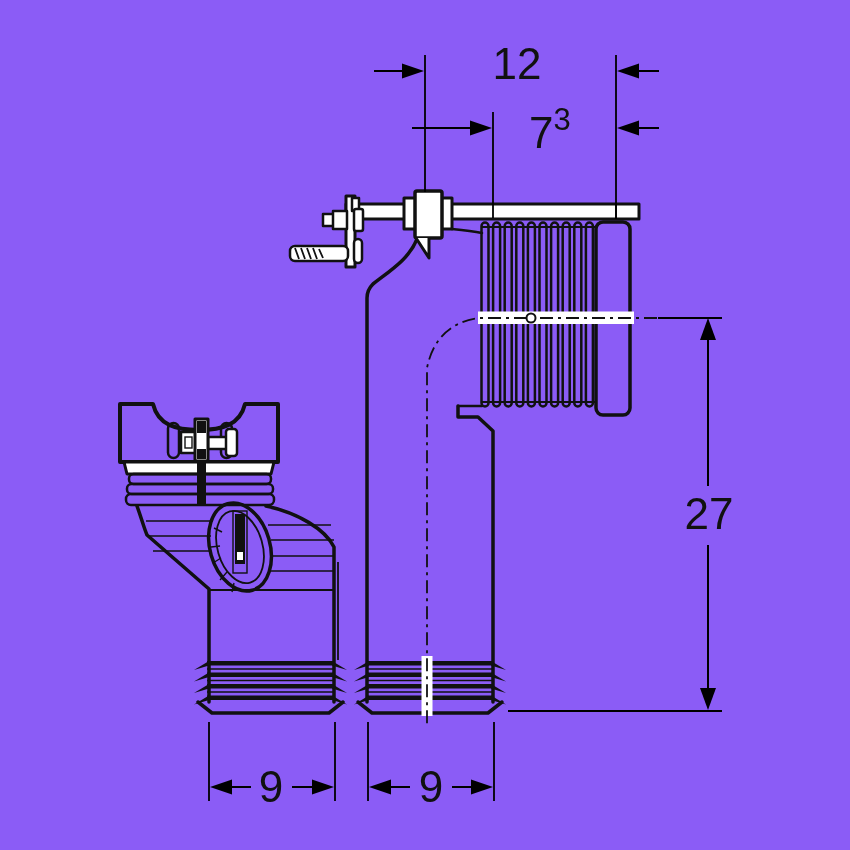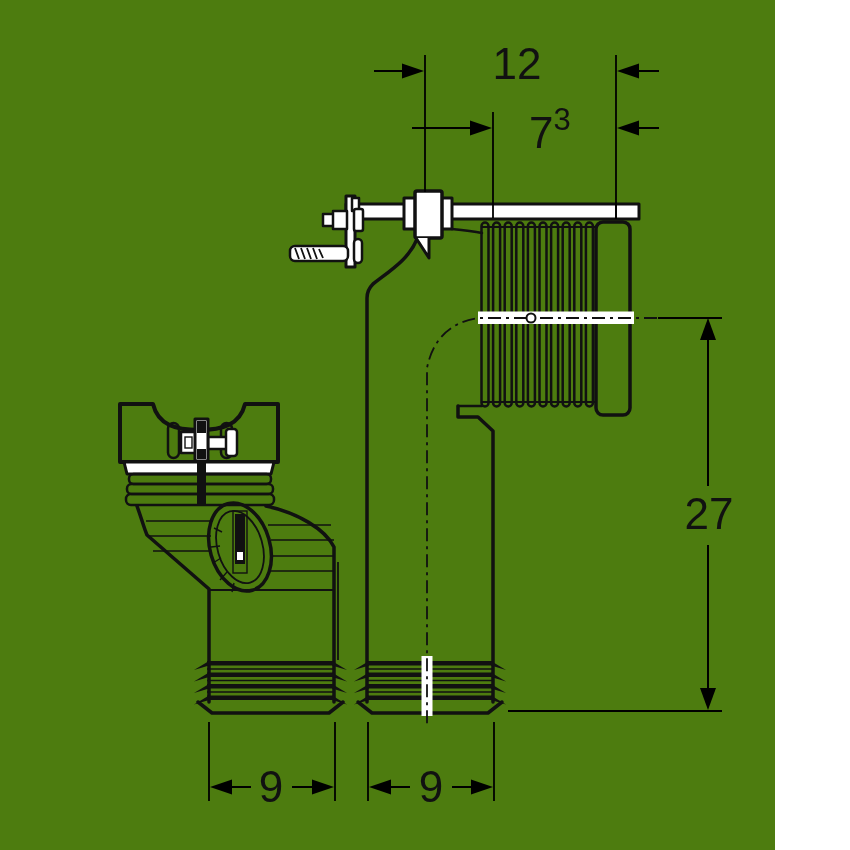--- a/index.html
+++ b/index.html
@@ -1,16 +1,16 @@
 <!DOCTYPE html>
 <html><head>
 <meta charset="utf-8">
 <style>
   html,body{margin:0;padding:0;background:#fff;}
-  #canvas{position:relative;width:775px;height:850px;background:#4d7c0f;overflow:hidden;
+  #canvas{position:relative;width:850px;height:850px;background:#8b5cf6;overflow:hidden;
           font-family:"Liberation Sans",sans-serif;}
   svg{position:absolute;left:0;top:0;}
   .outl{fill:none;stroke:#111;stroke-width:3.5;stroke-linejoin:round;stroke-linecap:round;}
   .outl4{fill:none;stroke:#111;stroke-width:4;stroke-linejoin:round;}
   .med{fill:none;stroke:#111;stroke-width:2.5;stroke-linejoin:round;stroke-linecap:round;}
   .thin{fill:none;stroke:#111;stroke-width:1.4;}
   .thin2{fill:none;stroke:#111;stroke-width:1.8;}
   .wfill{fill:#fff;stroke:#111;stroke-width:3.5;stroke-linejoin:round;}
   .wfill3{fill:#fff;stroke:#111;stroke-width:3;stroke-linejoin:round;}
   .wfill25{fill:#fff;stroke:#111;stroke-width:2.5;stroke-linejoin:round;}

